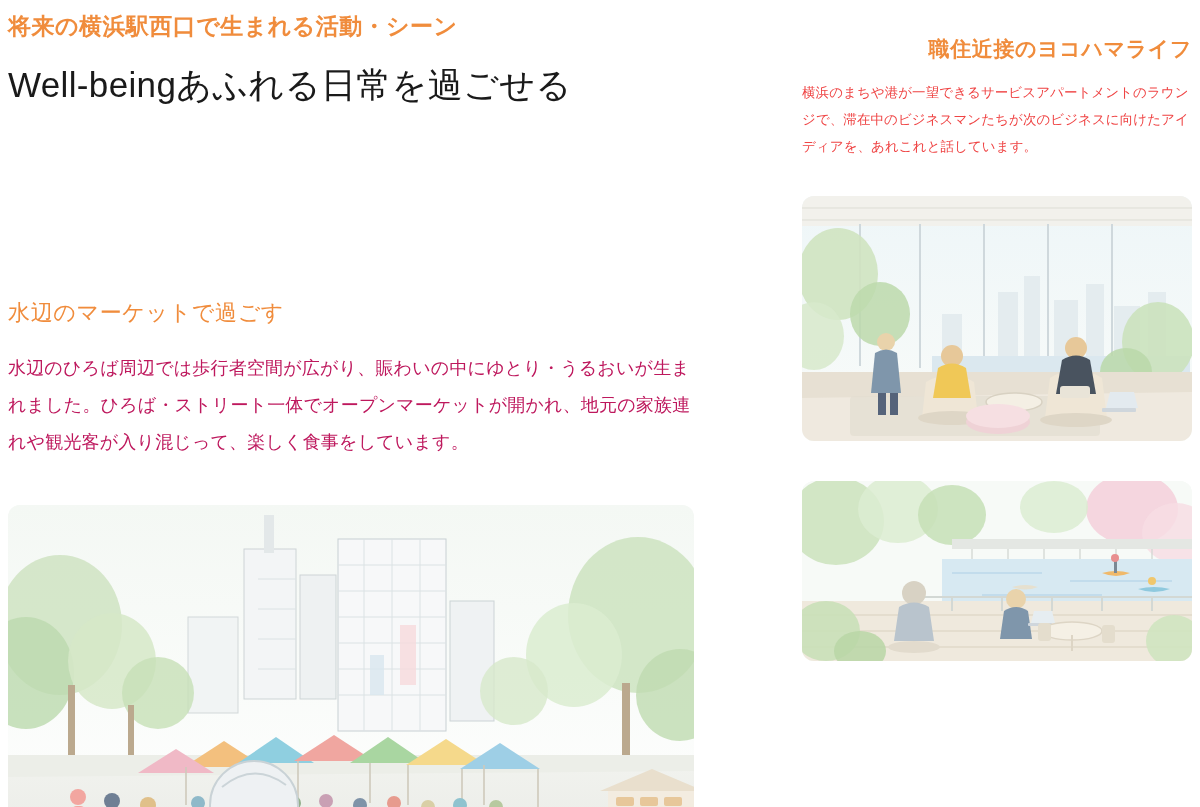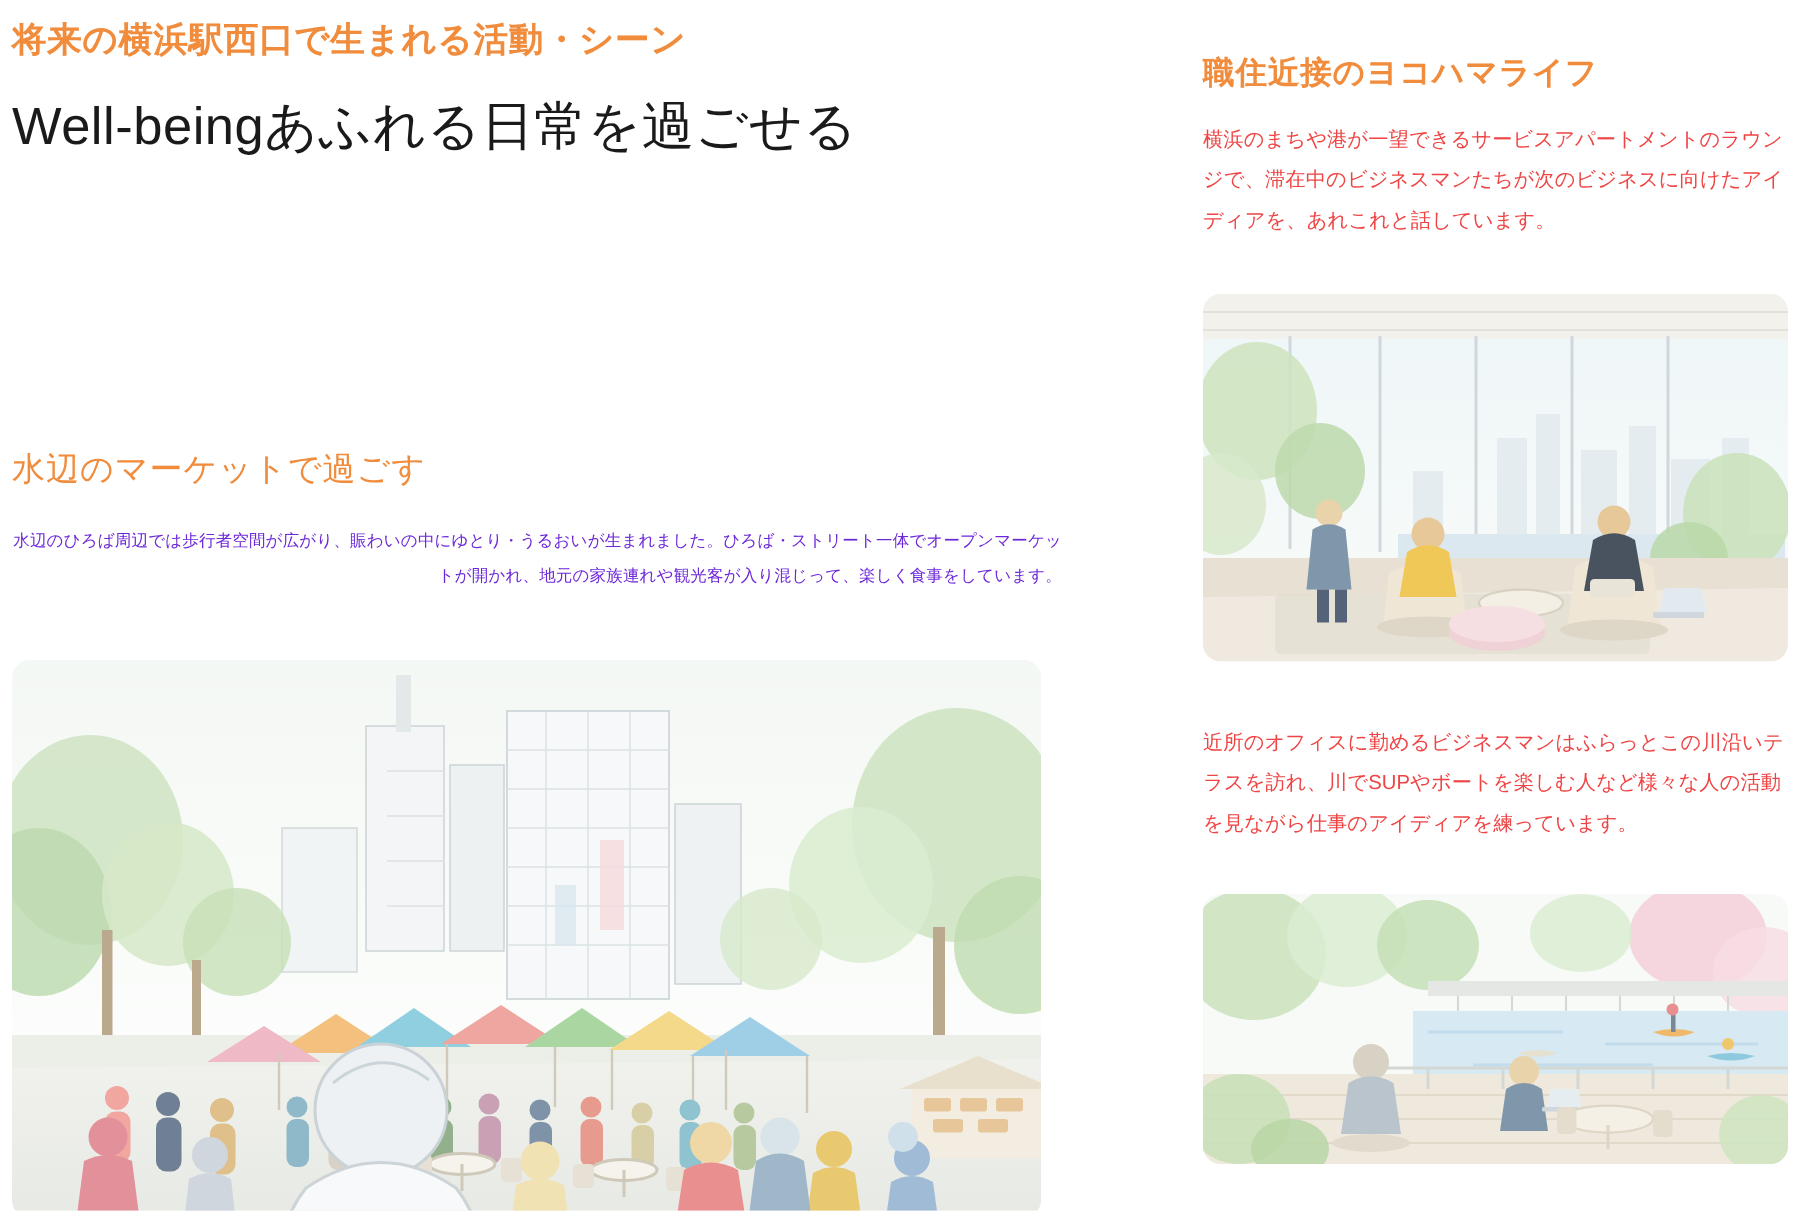--- a/index.html
+++ b/index.html
@@ -49,44 +49,44 @@
   }
   .sub-head {
     font-size: 22px;
     font-weight: normal;
     color: #f08c3c;
     letter-spacing: 0.03em;
     margin: 0 0 22px 0;
     line-height: 1.4;
   }
   .body-text {
-    font-size: 11px;
+    font-size: 18px;
     line-height: 2.05;
-    color: #6d28d9;
+    color: #be185d;
     margin: 0;
     letter-spacing: 0.01em;
-    text-align: right;
   }
 
   
   .col-right {
     position: absolute;
     left: 802px;
     top: 0;
     width: 390px;
   }
   .r-block-1 { margin-top: 34px; }
   .r-block-2 { margin-top: 40px; }
   .sub-head-r {
     font-size: 21px;
     font-weight: bold;
     color: #f08c3c;
     letter-spacing: 0.03em;
     margin: 0 0 16px 0;
     line-height: 1.4;
+    text-align: right;
   }
   .body-text-r {
     font-size: 13.5px;
     line-height: 2.0;
     color: #ef4444;
     margin: 0;
     letter-spacing: 0.005em;
   }
 
   
@@ -435,21 +435,20 @@
 
           <g>
             <rect x="300" y="212" width="34" height="4" rx="1" fill="#cfd6dc"></rect>
             <path d="M304 212 l4 -16 l24 0 l4 16 z" fill="#e3eaef"></path>
           </g>
         </svg>
       </div>
     </div>
 
     <div class="r-block-2">
-      <p class="body-text-r">近所のオフィスに勤めるビジネスマンはふらっとこの川沿いテラスを訪れ、川でSUPやボートを楽しむ人など様々な人の活動を見ながら仕事のアイディアを練っています。</p>
 
       <div class="illus illus-terrace">
         <svg viewBox="0 0 390 180" preserveAspectRatio="none" aria-hidden="true">
           <rect x="0" y="0" width="390" height="180" fill="#f7faf7"></rect>
 
           <g>
             <ellipse cx="34" cy="40" rx="48" ry="44" fill="#cde3bf" opacity="0.9"></ellipse>
             <ellipse cx="96" cy="28" rx="40" ry="34" fill="#dcecd1" opacity="0.85"></ellipse>
             <ellipse cx="150" cy="34" rx="34" ry="30" fill="#c6dfb6" opacity="0.85"></ellipse>
             <ellipse cx="330" cy="28" rx="46" ry="36" fill="#f4d2dc" opacity="0.9"></ellipse>

